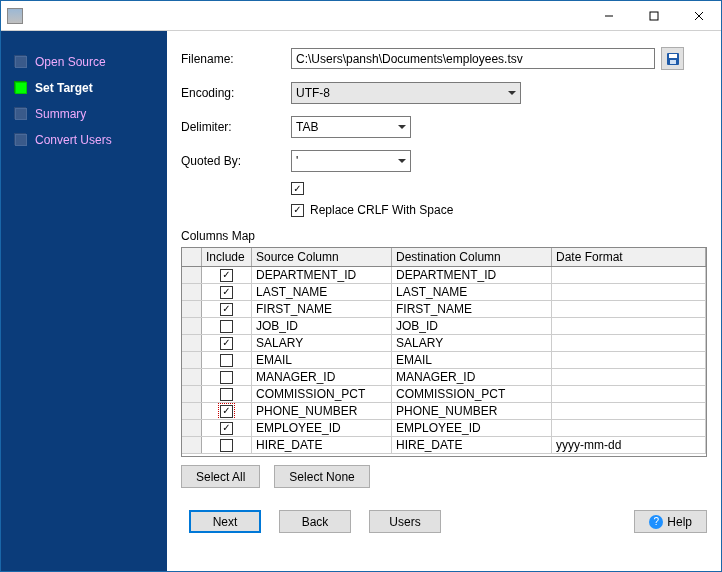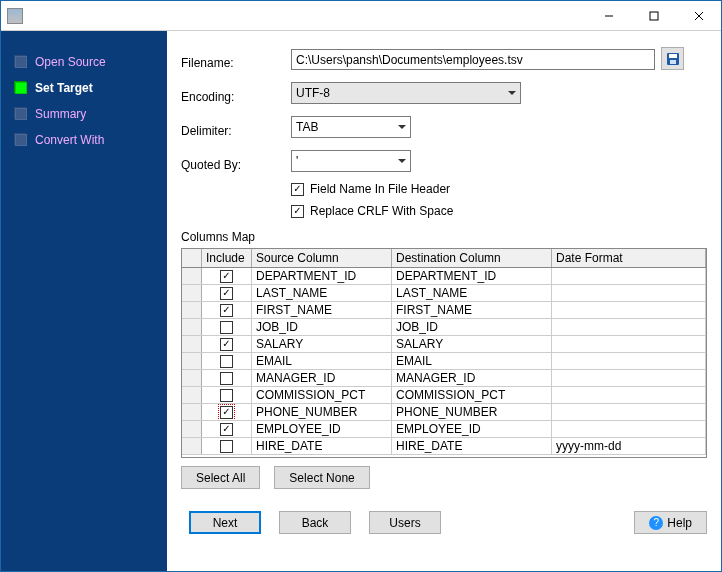--- a/index.html
+++ b/index.html
@@ -12,21 +12,21 @@
   .winbtn { width:45px; height:100%; display:flex; align-items:center; justify-content:center; background:#fff; }
   .winbtn svg { width:10px; height:10px; }
   .body { flex:1; display:flex; min-height:0; }
   .sidebar { width:166px; background:#0b3c7a; color:#fff; padding-top:18px; }
   .navitem { display:flex; align-items:center; gap:8px; padding:6px 8px 6px 14px; cursor:pointer; }
   .navbox { width:12px; height:12px; border:1px solid #4a6a9a; box-shadow: -1px -1px 0 #2a4a7a; background:#3a5a8a; }
   .navbox.green { background:#00ff00; border-color:#00cc00; box-shadow:-1px -1px 0 #009900; }
   .navitem-label { color:#f0abfc; }
   .navitem.active .navitem-label { color:#fff; font-weight:bold; }
   .content { flex:1; padding:10px 14px 10px 14px; display:flex; flex-direction:column; min-width:0; }
-  .formrow { display:flex; align-items:flex-end; margin:6px 0; }
+  .formrow { display:flex; align-items:center; margin:6px 0; }
   .formlabel { width:110px; }
   .txtbox { height:21px; border:1px solid #7a7a7a; padding:1px 4px; font-family:inherit; font-size:12px; background:#fff; }
   .filename-input { width:364px; }
   .iconbtn { width:23px; height:23px; border:1px solid #adadad; background:#e1e1e1; margin-left:6px; display:flex; align-items:center; justify-content:center; cursor:pointer; }
   .selectbox { height:22px; border:1px solid #7a7a7a; background:#e7e7e7; font-family:inherit; font-size:12px; padding:0 4px; position:relative; display:flex; align-items:center; justify-content:space-between; cursor:pointer; }
   .selectbox.wide { width:230px; }
   .selectbox.med { width:120px; background:#fff; }
   .selectbox .caret { width:0;height:0;border-left:4px solid transparent;border-right:4px solid transparent;border-top:4px solid #333; }
   .checkrow { display:flex; align-items:center; gap:6px; margin:4px 0 4px 110px; }
   .chk { width:13px; height:13px; border:1px solid #333; display:flex; align-items:center; justify-content:center; font-size:10px; line-height:1; cursor:pointer; }
@@ -96,21 +96,21 @@
       <div class="navitem active">
         <div class="navbox green"></div>
         <span class="navitem-label">Set Target</span>
       </div>
       <div class="navitem">
         <div class="navbox"></div>
         <span class="navitem-label">Summary</span>
       </div>
       <div class="navitem">
         <div class="navbox"></div>
-        <span class="navitem-label">Convert With</span>
+        <span class="navitem-label">Convert Users</span>
       </div>
     </div>
 
     <div class="content">
 
       <div class="formrow">
         <span class="formlabel">Filename:</span>
         <input class="txtbox filename-input" value="C:\Users\pansh\Documents\employees.tsv" style="">
         <div class="iconbtn">
           <svg width="14" height="14" viewBox="0 0 14 14">
@@ -140,21 +140,20 @@
       <div class="formrow">
         <span class="formlabel">Quoted By:</span>
         <div class="selectbox med">
           <span>'</span>
           <span class="caret"></span>
         </div>
       </div>
 
       <div class="checkrow">
         <div class="chk checked"></div>
-        <span>Field Name In File Header</span>
       </div>
       <div class="checkrow">
         <div class="chk checked"></div>
         <span>Replace CRLF With Space</span>
       </div>
 
       <div class="section-label">Columns Map</div>
 
       <div class="grid">
         <div class="gridheader">

